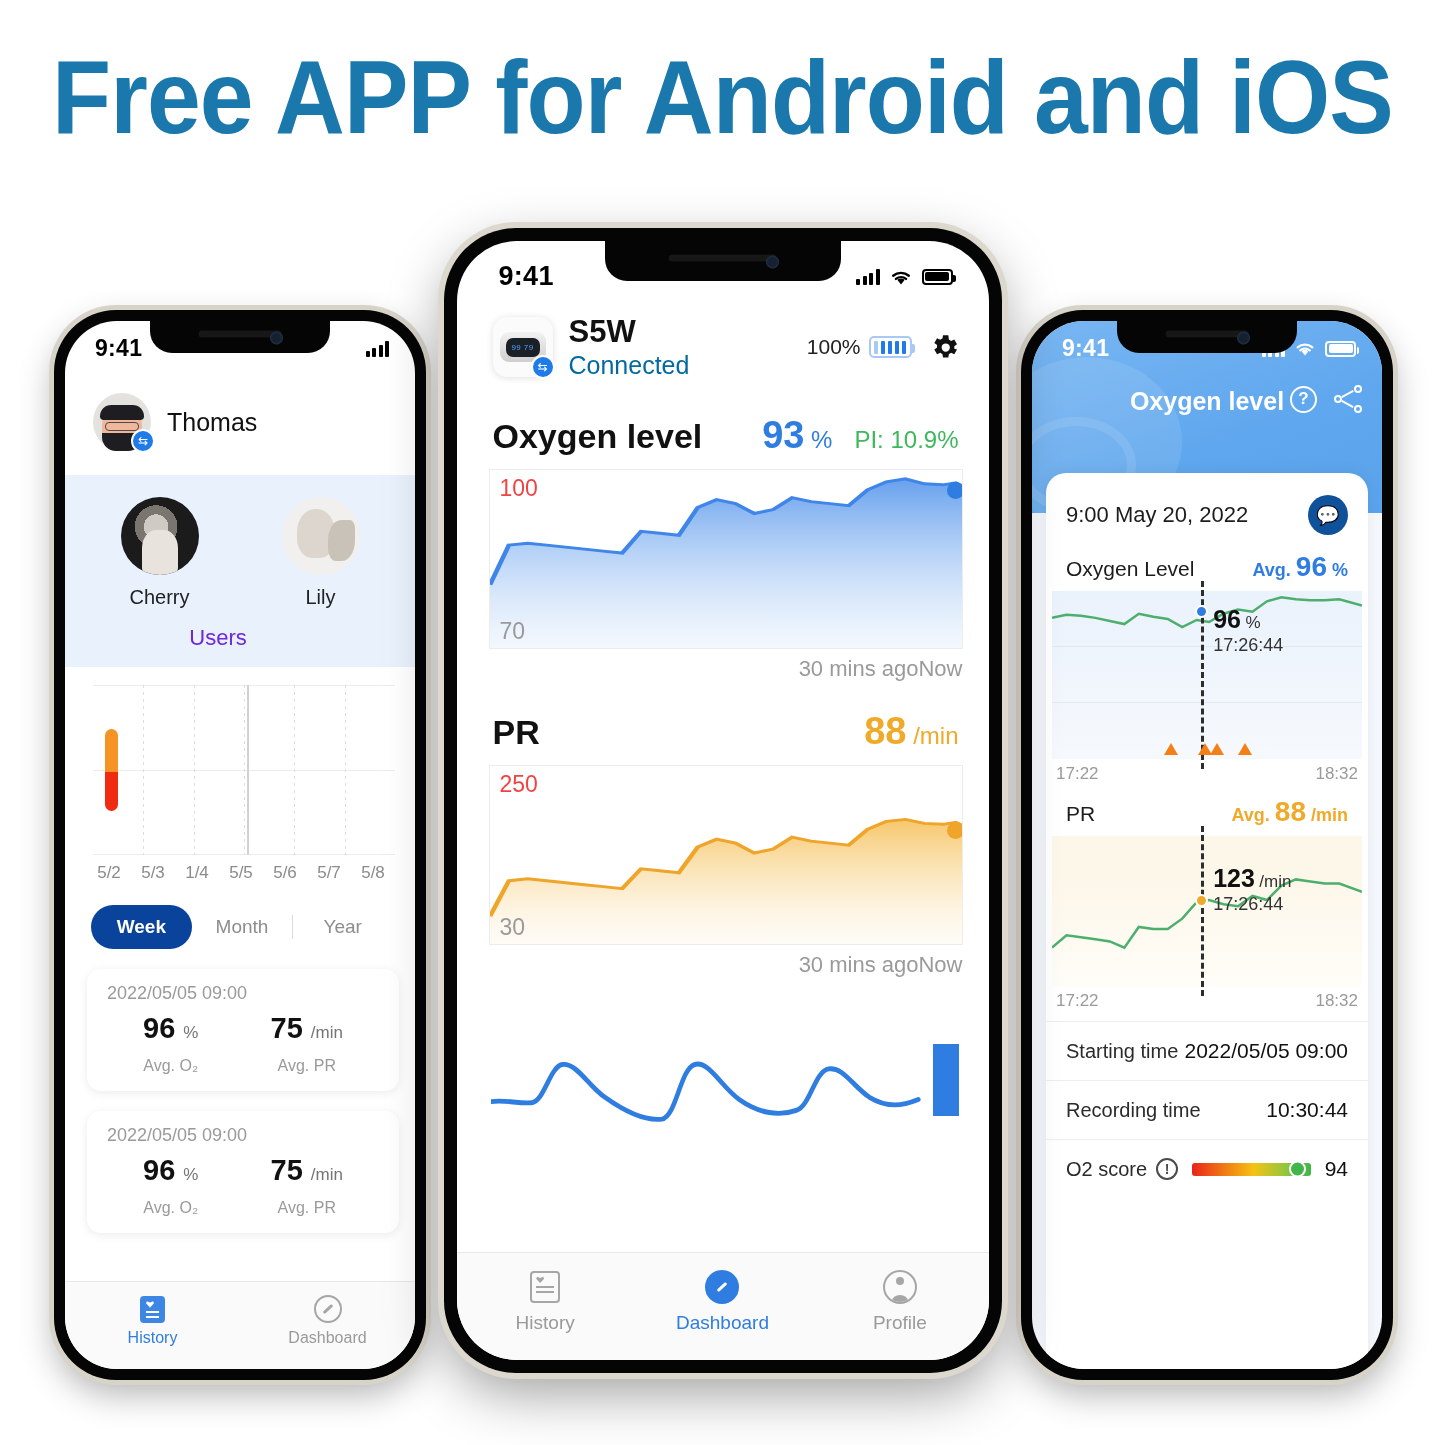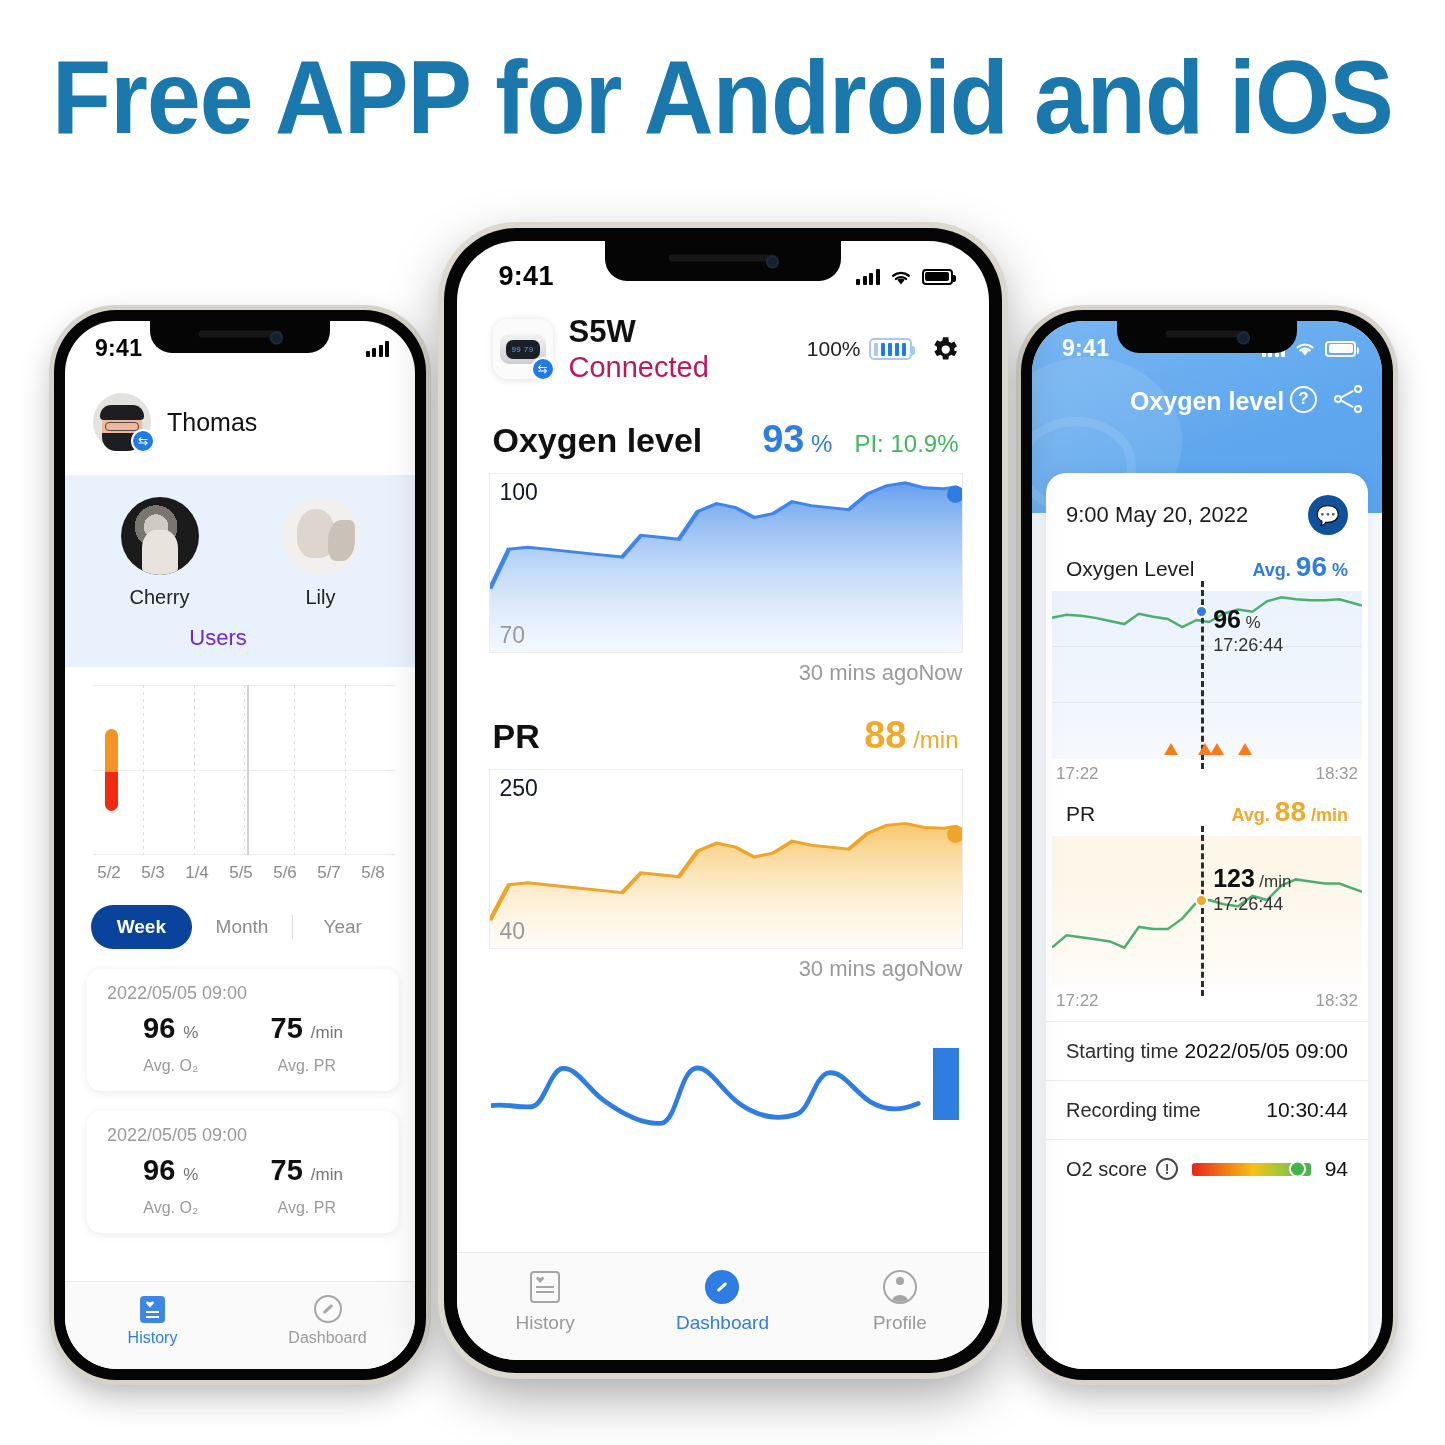--- a/index.html
+++ b/index.html
@@ -251,21 +251,21 @@
   .cp-head { display:flex;align-items:center;padding: 74px 28px 0 36px; }
   .cp-devicon { width:60px;height:60px;border-radius:14px;background:#fbfbfb;
      box-shadow:0 1px 7px rgba(0,0,0,0.13);position:relative;
      display:flex;align-items:center;justify-content:center;flex:none;}
   .cp-devicon .body{width:46px;height:30px;border-radius:9px;
      background:linear-gradient(#f2f2f2,#cfcfcf);display:flex;align-items:center;justify-content:center;}
   .cp-devicon .scr{width:34px;height:19px;border-radius:7px;background:#1b1f26;
      display:flex;align-items:center;justify-content:center;color:#4da3ff;font-size:8px;letter-spacing:.4px;}
   .cp-head .txt { margin-left: 16px; }
   .cp-name { font-size:31px;font-weight:bold;color:#111;line-height:1.12; }
-  .cp-status { font-size:29px;color:#be185d;margin-top:1px; }
+  .cp-status { font-size:25px;color:#0369a1;margin-top:1px; }
   .cp-head .right { margin-left:auto;display:flex;align-items:center;gap:16px; }
   .cp-batt { display:flex;align-items:center;gap:8px; }
   .cp-batt .pct{font-size:21px;color:#222;}
   .cp-battico{width:43px;height:22px;border:2px solid #a8c9f5;border-radius:5px;position:relative;
      display:flex;align-items:center;gap:2.5px;padding:0 3px;}
   .cp-battico::after{content:"";position:absolute;right:-5px;top:6px;width:3px;height:9px;
      border-radius:0 2px 2px 0;background:#a8c9f5;}
   .cp-battico b{flex:1;height:13px;border-radius:1px;background:#1f7aea;display:block;}
   .cp-battico b:nth-child(1){background:#a8c9f5;}
   .ic-gear{width:33px;height:33px;position:relative;}
@@ -273,21 +273,21 @@
 
   .cp-secthead{display:flex;align-items:baseline;padding: 34px 30px 0 36px;}
   .cp-secttitle{font-size:34px;font-weight:bold;color:#111;}
   .cp-sectval{margin-left:auto;font-size:24px;color:#2f7de1;}
   .cp-sectval b{font-size:38px;}
   .cp-pi{font-size:24px;color:#3fb85d;margin-left:22px;}
   .cp-sectval.pr{color:#f0a929;}
 
   .cp-chart{position:relative;margin: 12px 26px 0 32px;height:180px;
      border:1px solid #ececec;overflow:hidden;}
-  .cp-chart .ytop{position:absolute;left:10px;top:5px;font-size:23px;color:#0f172a;z-index:3;}
+  .cp-chart .ytop{position:absolute;left:10px;top:5px;font-size:23px;color:#ef4444;z-index:3;}
   .cp-chart .ybot{position:absolute;left:10px;bottom:3px;font-size:23px;color:#9a9a9a;z-index:3;}
   .cp-chart svg{position:absolute;inset:0;width:100%;height:100%;}
   .cp-endpt{position:absolute;width:17px;height:17px;border-radius:50%;z-index:4;}
   .cp-xaxis{display:flex;justify-content:flex-end;margin:7px 26px 0 32px;
      font-size:22px;color:#9a9a9a;}
 
   .cp-wave{position:relative;margin: 56px 30px 0 34px;height:120px;}
   .cp-wave svg{width:100%;height:100%;}
   .cp-wavebar{position:absolute;right:0;top:10px;width:26px;height:72px;background:#2f7de1;}
 
@@ -643,21 +643,21 @@
     <div class="cp-secthead" style="padding-top:28px">
       <div class="cp-secttitle">PR</div>
       <div class="cp-sectval pr">
         <b>88</b>
         <span>/min</span>
       </div>
     </div>
 
     <div class="cp-chart">
       <div class="ytop">250</div>
-      <div class="ybot">40</div>
+      <div class="ybot">30</div>
       <svg viewBox="0 0 300 180" preserveAspectRatio="none">
         <defs>
           <linearGradient id="gPR" x1="0" y1="0" x2="0" y2="1">
             <stop offset="0%" stop-color="#f6c463" stop-opacity="0.95"></stop>
             <stop offset="100%" stop-color="#fdf2dc" stop-opacity="0.25"></stop>
           </linearGradient>
         </defs>
         <path d="M0,152 L12,116 L24,114 L36,116 L48,118 L60,120 L72,122 L84,124 L96,104 L108,106 L120,108 L132,82 L144,74 L156,78 L168,88 L180,84 L192,72 L204,76 L216,78 L228,80 L240,64 L252,56 L264,54 L276,58 L288,59 L296,57 L300,60 L300,180 L0,180 Z" fill="url(#gPR)"></path>
         <path d="M0,152 L12,116 L24,114 L36,116 L48,118 L60,120 L72,122 L84,124 L96,104 L108,106 L120,108 L132,82 L144,74 L156,78 L168,88 L180,84 L192,72 L204,76 L216,78 L228,80 L240,64 L252,56 L264,54 L276,58 L288,59 L296,57 L300,60" fill="none" stroke="#efa52a" stroke-width="3"></path>
       </svg>

